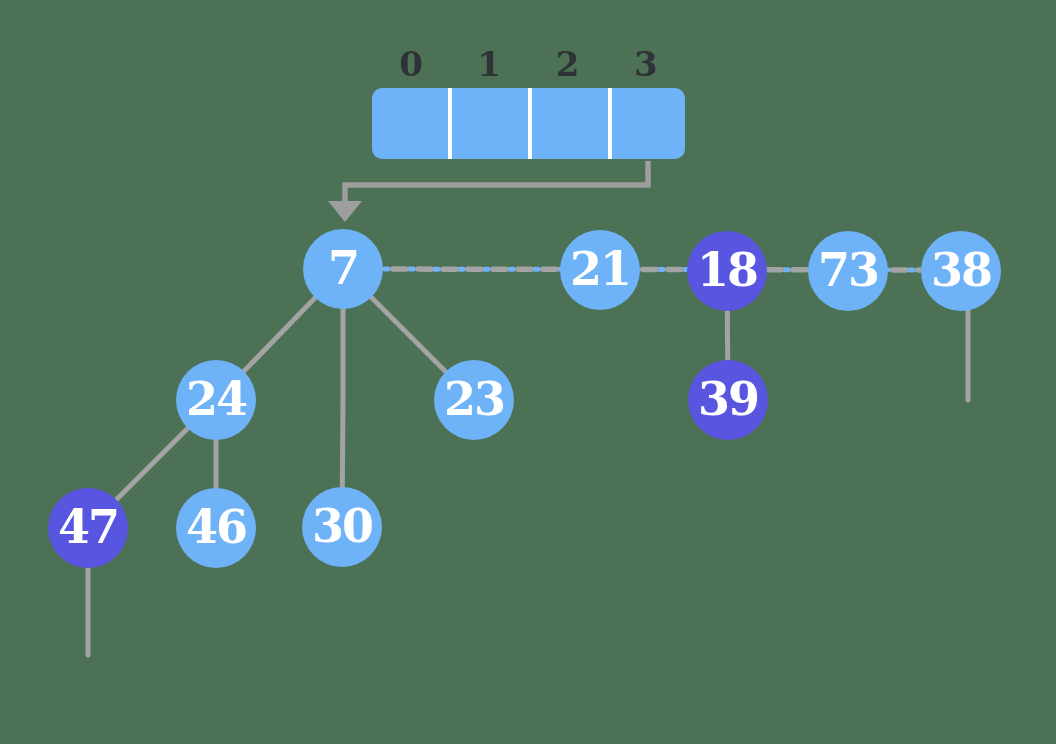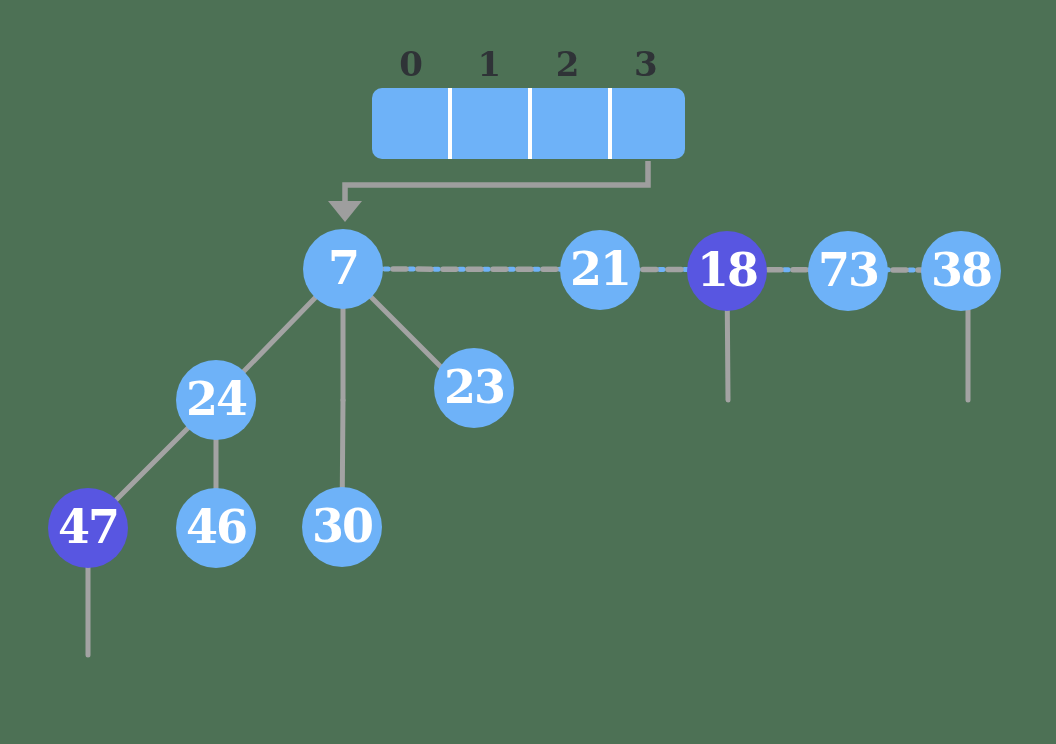--- a/index.html
+++ b/index.html
@@ -124,21 +124,22 @@
     <div class="divider" style="left:236px"></div>
   </div>
 
   <div class="node" style="left:303px;top:229px">7</div>
   <div class="node" style="left:560px;top:230px">21</div>
   <div class="node marked" style="left:687px;top:231px">18</div>
   <div class="node" style="left:808px;top:231px">73</div>
   <div class="node" style="left:921px;top:231px">38</div>
 
   <div class="node" style="left:176px;top:360px">24</div>
-  <div class="node" style="left:434px;top:348px">23</div>
+  <div class="node" style="left:434px;top:360px">23</div>
 
+  <div class="node marked" style="left:688px;top:360px">39</div>
 
   <div class="node marked" style="left:48px;top:488px">47</div>
   <div class="node" style="left:176px;top:488px">46</div>
   <div class="node" style="left:302px;top:487px">30</div>
 
 
 </div>
 
 </body></html>

